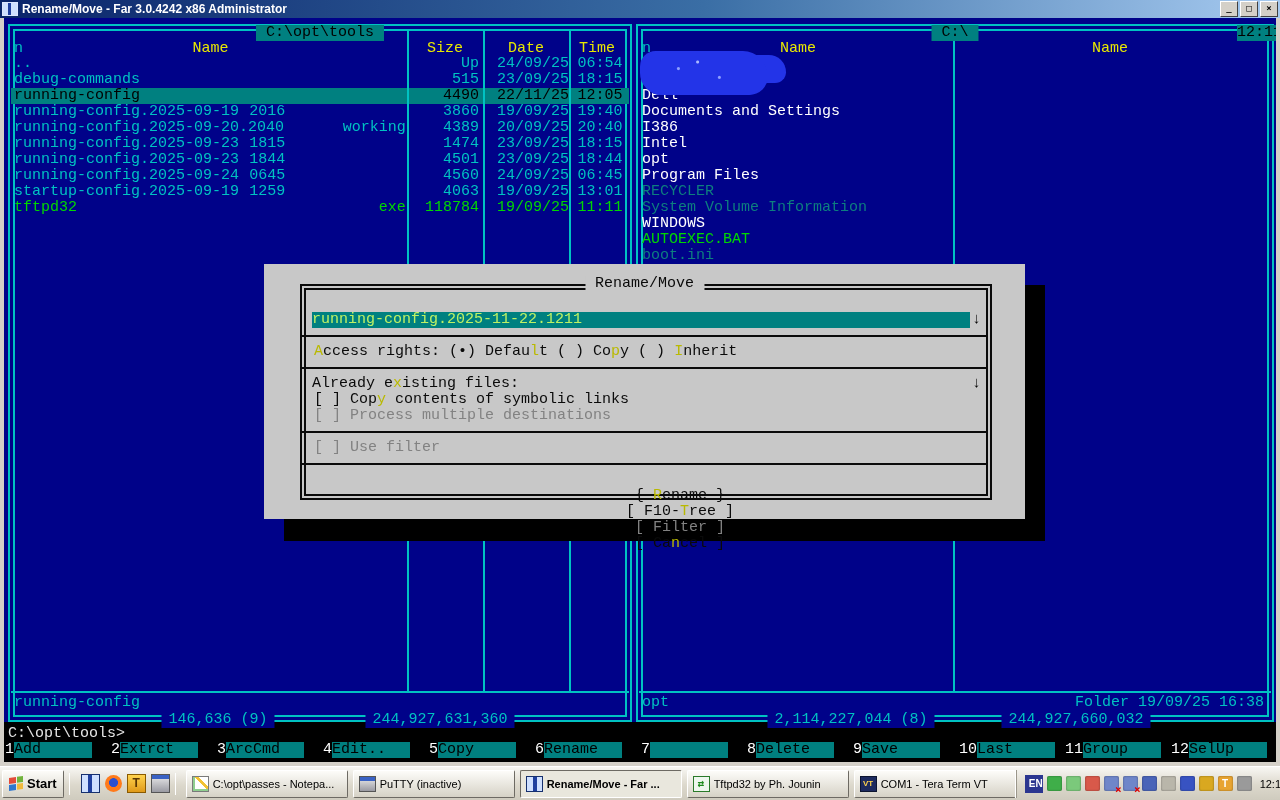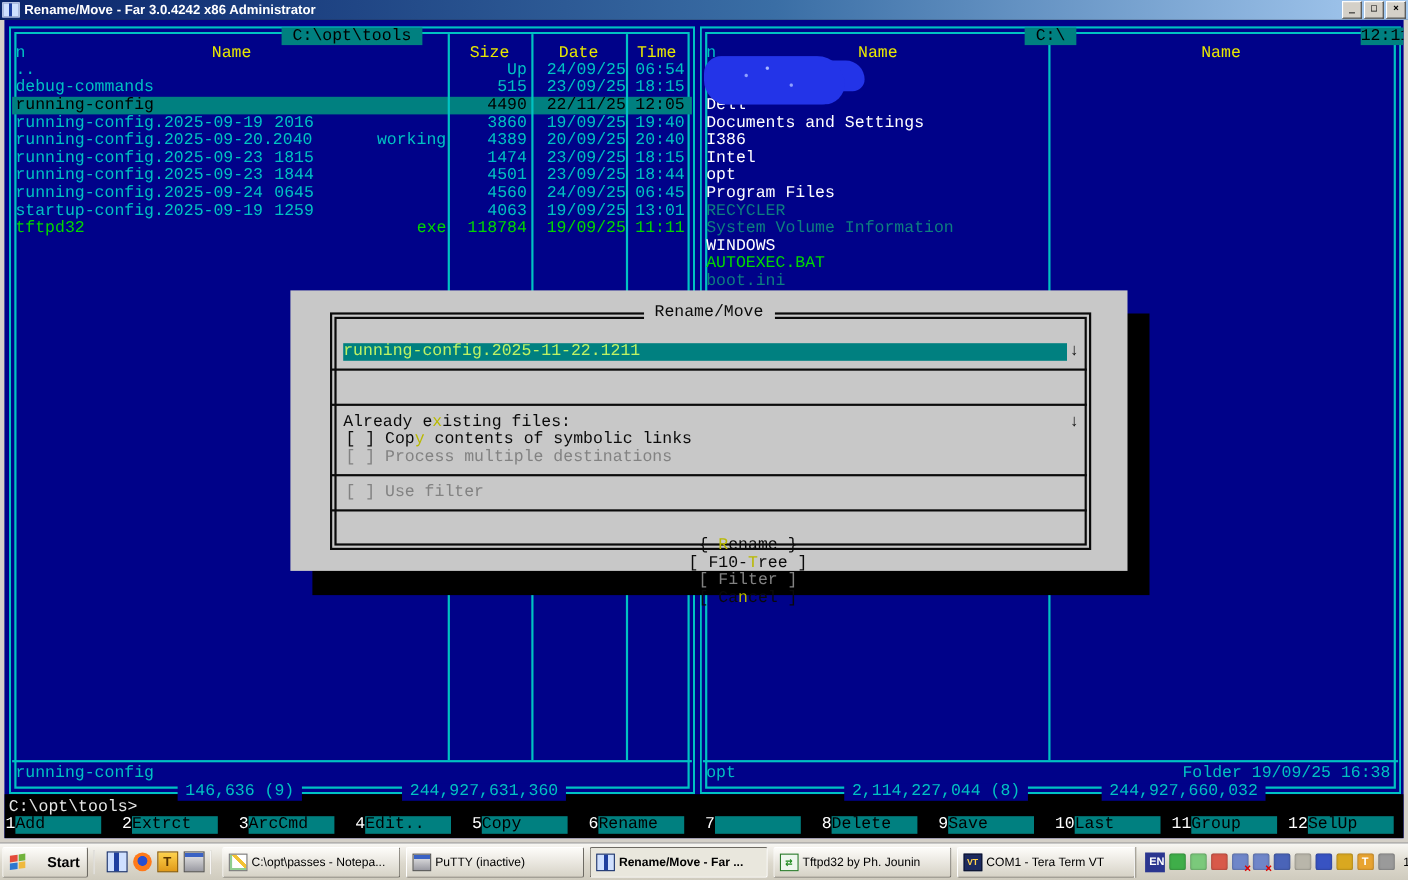--- a/index.html
+++ b/index.html
@@ -88,21 +88,21 @@
   .fcell{width:106px;height:18px;display:flex;align-items:flex-start}
   .fnum{color:#fff;padding-left:1px}
   .flabel{background:var(--teal);color:#000;width:78px;height:16px;margin-top:0;overflow:hidden}
 
   
   #taskbar{position:absolute;left:0;top:766px;width:1280px;height:34px;
     background:linear-gradient(#f8f7f3,#dcd8cc 55%,#cfcbbe);border-top:1px solid #fff;
     box-sizing:border-box;display:flex;align-items:center;z-index:40}
   #startbtn{margin-left:2px;height:26px;background:linear-gradient(#fdfcf9,#d6d2c6);
     border:1px solid;border-color:#fff #6d6a63 #6d6a63 #fff;border-radius:2px;
-    display:flex;align-items:center;gap:20px;padding:0 6px}
+    display:flex;align-items:center;gap:4px;padding:0 6px}
   .flag{width:14px;height:13px;display:grid;grid-template:1fr 1fr / 1fr 1fr;gap:1px;transform:skewY(-8deg)}
   .flag i{display:block}
   #startbtn b{font-size:13px;color:#000}
   .qsep{width:1px;height:22px;background:#9a968a;border-right:1px solid #fff;margin:0 5px}
   #quicklaunch{display:flex;align-items:center;gap:5px;margin-left:6px}
   .qico{width:17px;height:17px;flex:none}
   .ico-far{border:1px solid #16306e;background:linear-gradient(90deg,#cfe0ff 0 6px,#1f3f9f 6px 10px,#cfe0ff 10px 17px)}
   .ico-firefox{border-radius:50%;background:radial-gradient(circle at 50% 45%,#2a4fd0 0 33%,#ff7a1a 38% 82%,#c24e00 100%)}
   .ico-ttool{background:linear-gradient(#ffd34d,#e09a1a);border:1px solid #8a5a00;
     color:#5a3500;font:bold 12px/16px "Liberation Sans",sans-serif;text-align:center}
@@ -187,20 +187,21 @@
       <div class="dlg-border"></div>
       <div class="dlg-title"> Rename/Move </div>
 
       <div class="dlg-inputrow" style="top:48px">
         <span class="dlg-field">running-config.2025-11-22.1211</span>
       </div>
       <span class="dlg-arrow" style="top:48px">↓</span>
 
       <div class="dlg-sep" style="top:71px"></div>
 
+      <div class="dlg-line" style="top:80px"><span class="hl">A</span><span>ccess rights: (•) Defau</span><span class="hl">l</span><span>t ( ) Co</span><span class="hl">p</span><span>y ( ) </span><span class="hl">I</span><span>nherit</span></div>
 
       <div class="dlg-sep" style="top:103px"></div>
 
       <div class="dlg-inputrow" style="top:112px">
         <span style="color:#0a0a0a"><span>Already e</span><span class="hl">x</span><span>isting files: </span></span>
       </div>
       <span class="dlg-arrow" style="top:112px">↓</span>
 
       <div class="dlg-line" style="top:128px"><span>[ ] Cop</span><span class="hl">y</span><span> contents of symbolic links</span></div>
       <div class="dlg-line dim" style="top:144px">[ ] Process multiple destinations</div>

